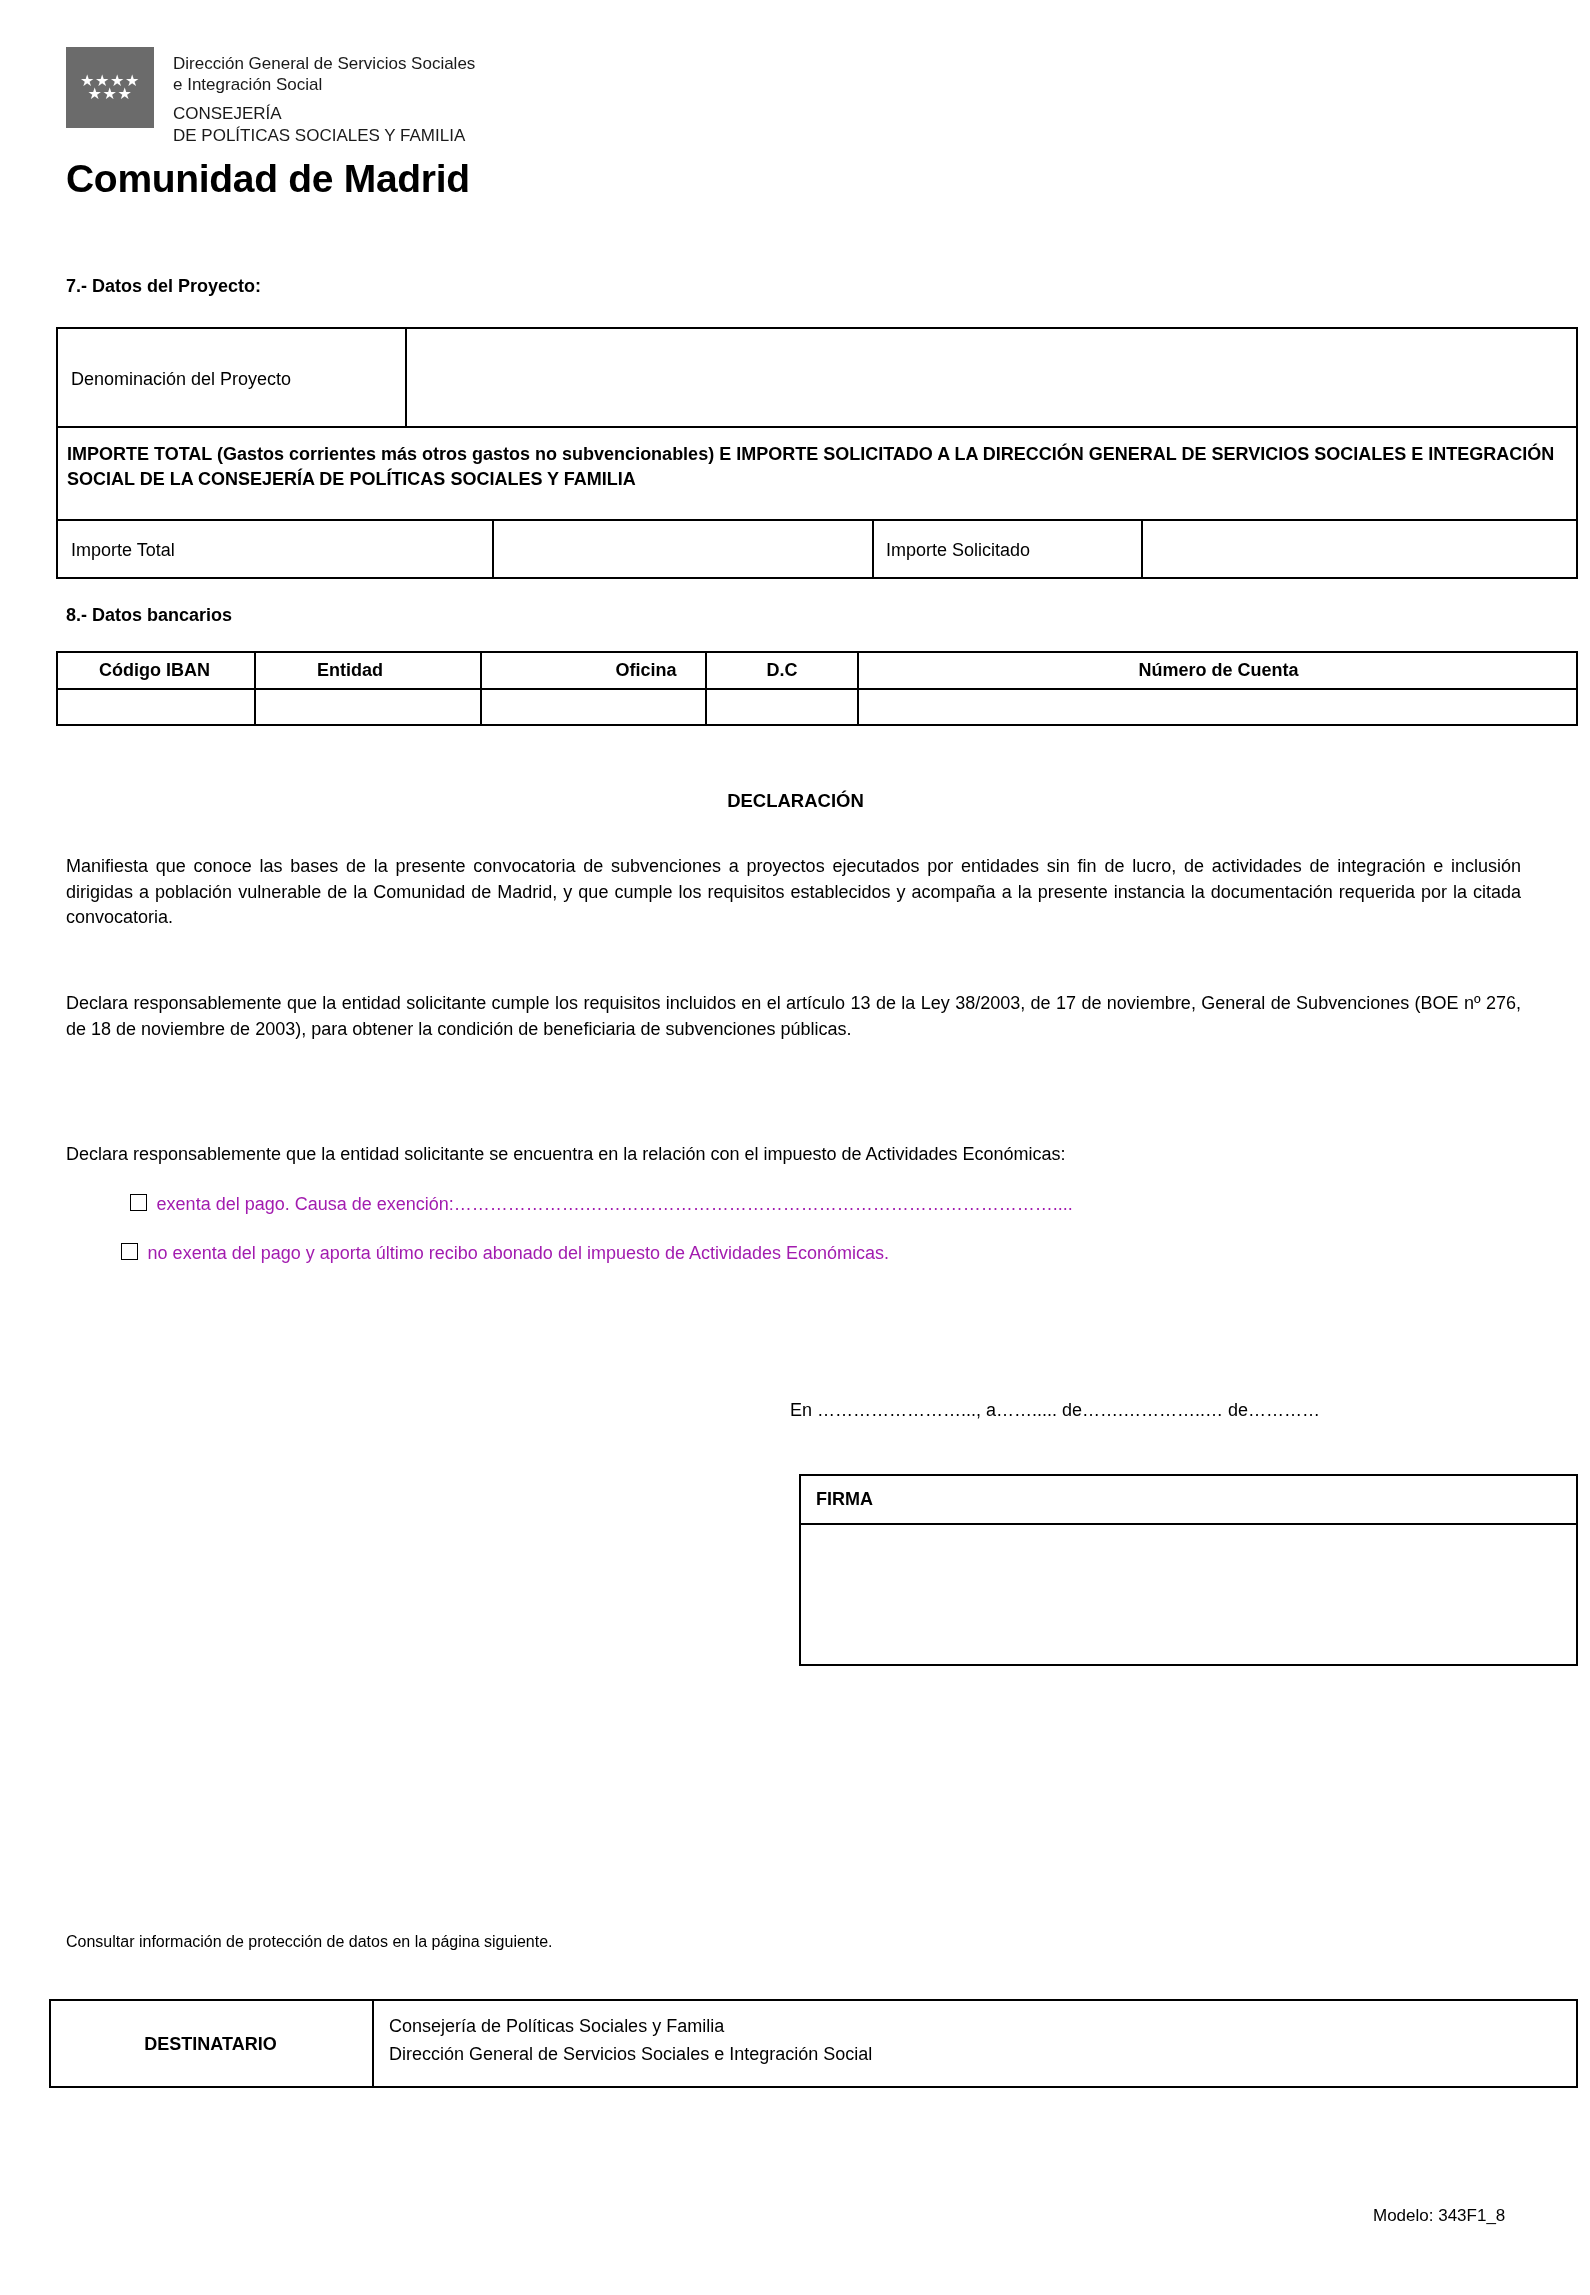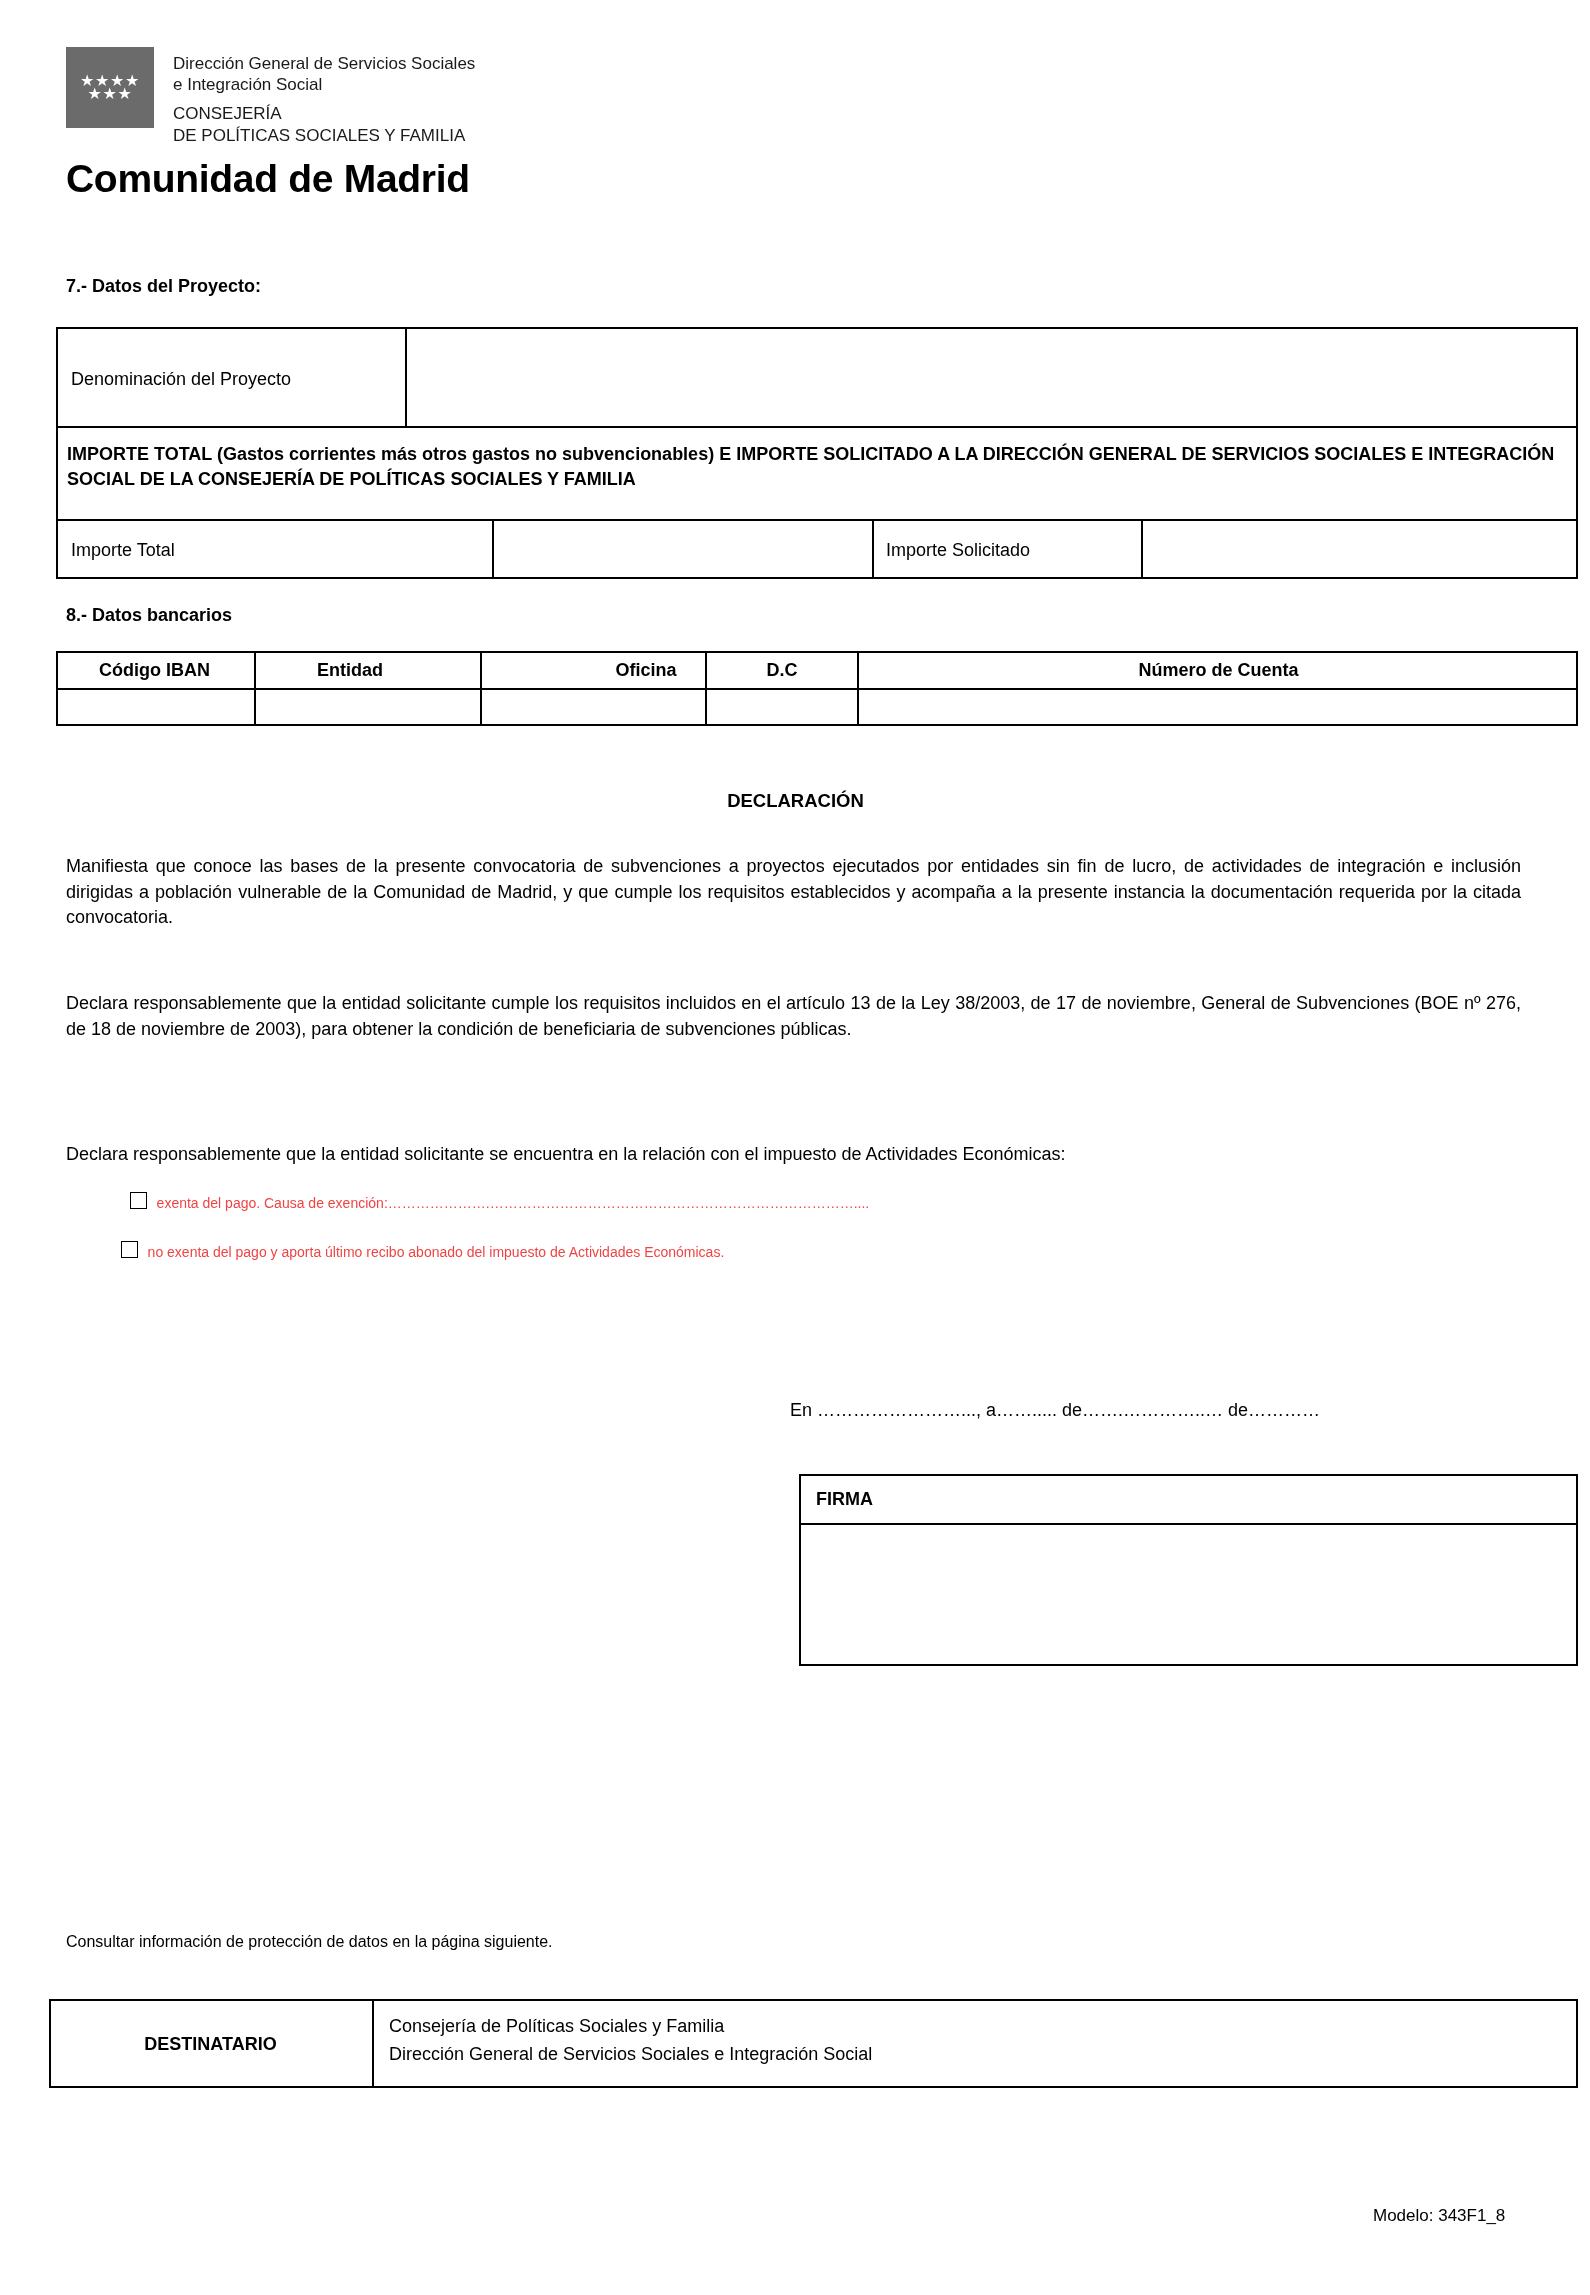--- a/index.html
+++ b/index.html
@@ -134,23 +134,23 @@
     position: absolute;
     font-size: 18px;
     line-height: 1.42;
     text-align: justify;
     color: #000;
   }
   .para.nojust { text-align: left; }
 
   .check-row {
     position: absolute;
-    font-size: 14px;
+    font-size: 18px;
     line-height: 1.4;
-    color: #ef4444;
+    color: #a21caf;
     white-space: nowrap;
   }
   .chk {
     display: inline-block;
     width: 15px;
     height: 15px;
     border: 1.4px solid #000;
     margin-right: 9.6px;
     vertical-align: -1.4px;
   }

